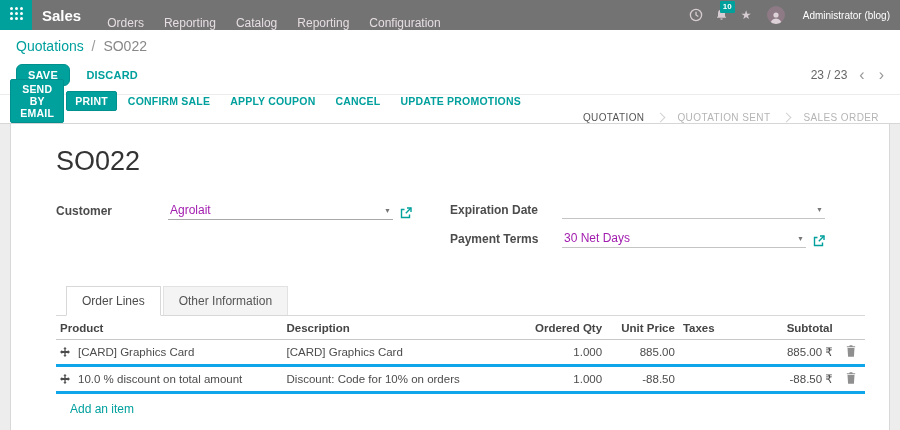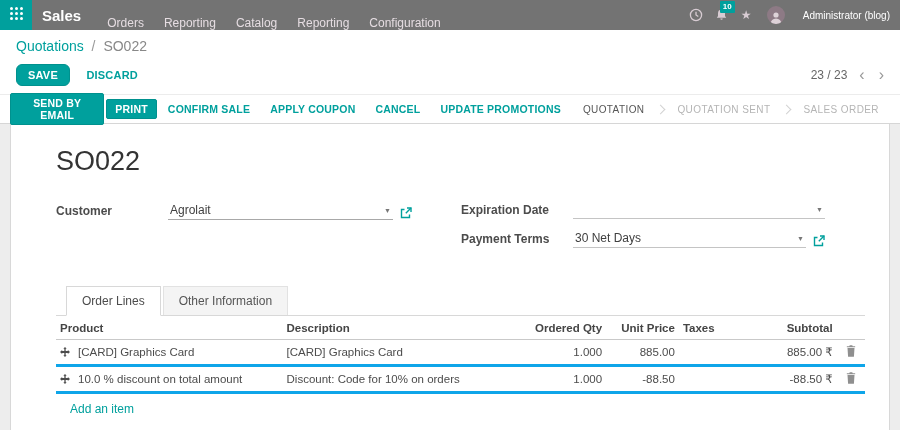--- a/index.html
+++ b/index.html
@@ -29,43 +29,43 @@
   .crumb-current { color:#888; }
 
   
   .control-row { background:#fff; display:flex; align-items:center; justify-content:space-between; padding:6px 14px 8px 16px; }
   .btn-save { background:#00a09d; border:1px solid #00918e; color:#fff; font-size:11px; font-weight:bold; padding:4px 11px; border-radius:6px; cursor:pointer; letter-spacing:.2px; font-family:inherit; }
   .btn-discard { background:none; border:none; color:#00a09d; font-size:11px; font-weight:bold; padding:4px 12px; cursor:pointer; letter-spacing:.2px; font-family:inherit; }
   .pager { display:flex; align-items:center; gap:10px; color:#666; font-size:12px; }
   .pager-arrow { background:none; border:none; color:#999; font-size:16px; line-height:1; cursor:pointer; padding:0 2px; font-family:inherit; }
 
   
-  .action-bar { background:#fff; border-top:1px solid #ececec; border-bottom:1px solid #d6d6d6; display:flex; align-items:center; justify-content:space-between; height:30px; padding-left:10px; }
+  .action-bar { background:#fff; border-top:1px solid #ececec; border-bottom:1px solid #d6d6d6; display:flex; align-items:flex-end; justify-content:space-between; height:30px; padding-left:10px;gap:40px; }
   .action-left { display:flex; align-items:center; gap:2px; }
   .btn-primary { background:#00a09d; border:1px solid #00918e; color:#fff; font-size:10.5px; font-weight:bold; padding:3px 8px; border-radius:2px; cursor:pointer; letter-spacing:.2px; font-family:inherit; }
   .btn-flat { background:none; border:none; color:#00a09d; font-size:10.5px; font-weight:bold; padding:3px 9px; cursor:pointer; letter-spacing:.2px; font-family:inherit; white-space:nowrap; }
   .statusbar { display:flex; align-items:center; padding-right:8px; }
   .status { font-size:10px; letter-spacing:.4px; color:#b5b5b5; padding:0 13px; cursor:pointer; white-space:nowrap; }
   .status.active { color:#555; }
   .chev { width:7px; height:7px; border-top:1px solid #d2d2d2; border-right:1px solid #d2d2d2; transform:rotate(45deg); flex:0 0 auto; }
 
   
   .sheet-wrap { padding:0 10px; }
   .sheet { background:#fff; border:1px solid #d8d8d8; border-top:none; min-height:400px; padding:22px 24px 20px 45px; }
   .so-title { font-size:27px; font-weight:400; color:#333; margin:0 0 26px 0; }
 
-  .fields { display:flex; gap:49px; margin-bottom:26px; }
+  .fields { display:flex; gap:38px; margin-bottom:26px; }
   .fcol-left { flex:0 0 44%; }
   .fcol-right { flex:1; padding-right:40px; }
   .field-row { display:flex; align-items:flex-end; margin-bottom:12px; }
   .field-label { width:112px; flex:0 0 auto; font-size:12px; font-weight:bold; color:#4c4c4c; padding-bottom:2px; }
   .field-widget { flex:1; display:flex; align-items:flex-end; }
   .field-line { flex:1; display:flex; align-items:center; justify-content:space-between; border-bottom:1px solid #a8a8a8; padding:0 2px 2px 2px; min-height:16px; cursor:text; }
   .field-line.light { border-bottom-color:#c4c4c4; }
-  .field-value { font-size:12px; color:#404040; min-height:13px; }
+  .field-value { font-size:12px; color:#a21caf; min-height:13px; }
   .caret { font-size:7px; color:#777; cursor:pointer; }
   .ext-link { margin-left:7px; cursor:pointer; display:flex; align-items:flex-end; padding-bottom:1px; }
 
   
   .tabs { display:flex; border-bottom:1px solid #d8d8d8; margin-top:4px; padding-left:10px; }
   .tab { font-size:12px; padding:7px 15px; cursor:pointer; color:#555; background:#f4f4f4; border:1px solid #e2e2e2; border-bottom:none; margin-right:2px; }
   .tab.active { background:#fff; color:#4c4c4c; border:1px solid #d8d8d8; border-bottom:1px solid #fff; margin-bottom:-1px; }
 
   
   table.lines { width:100%; border-collapse:collapse; font-size:11.5px; }

